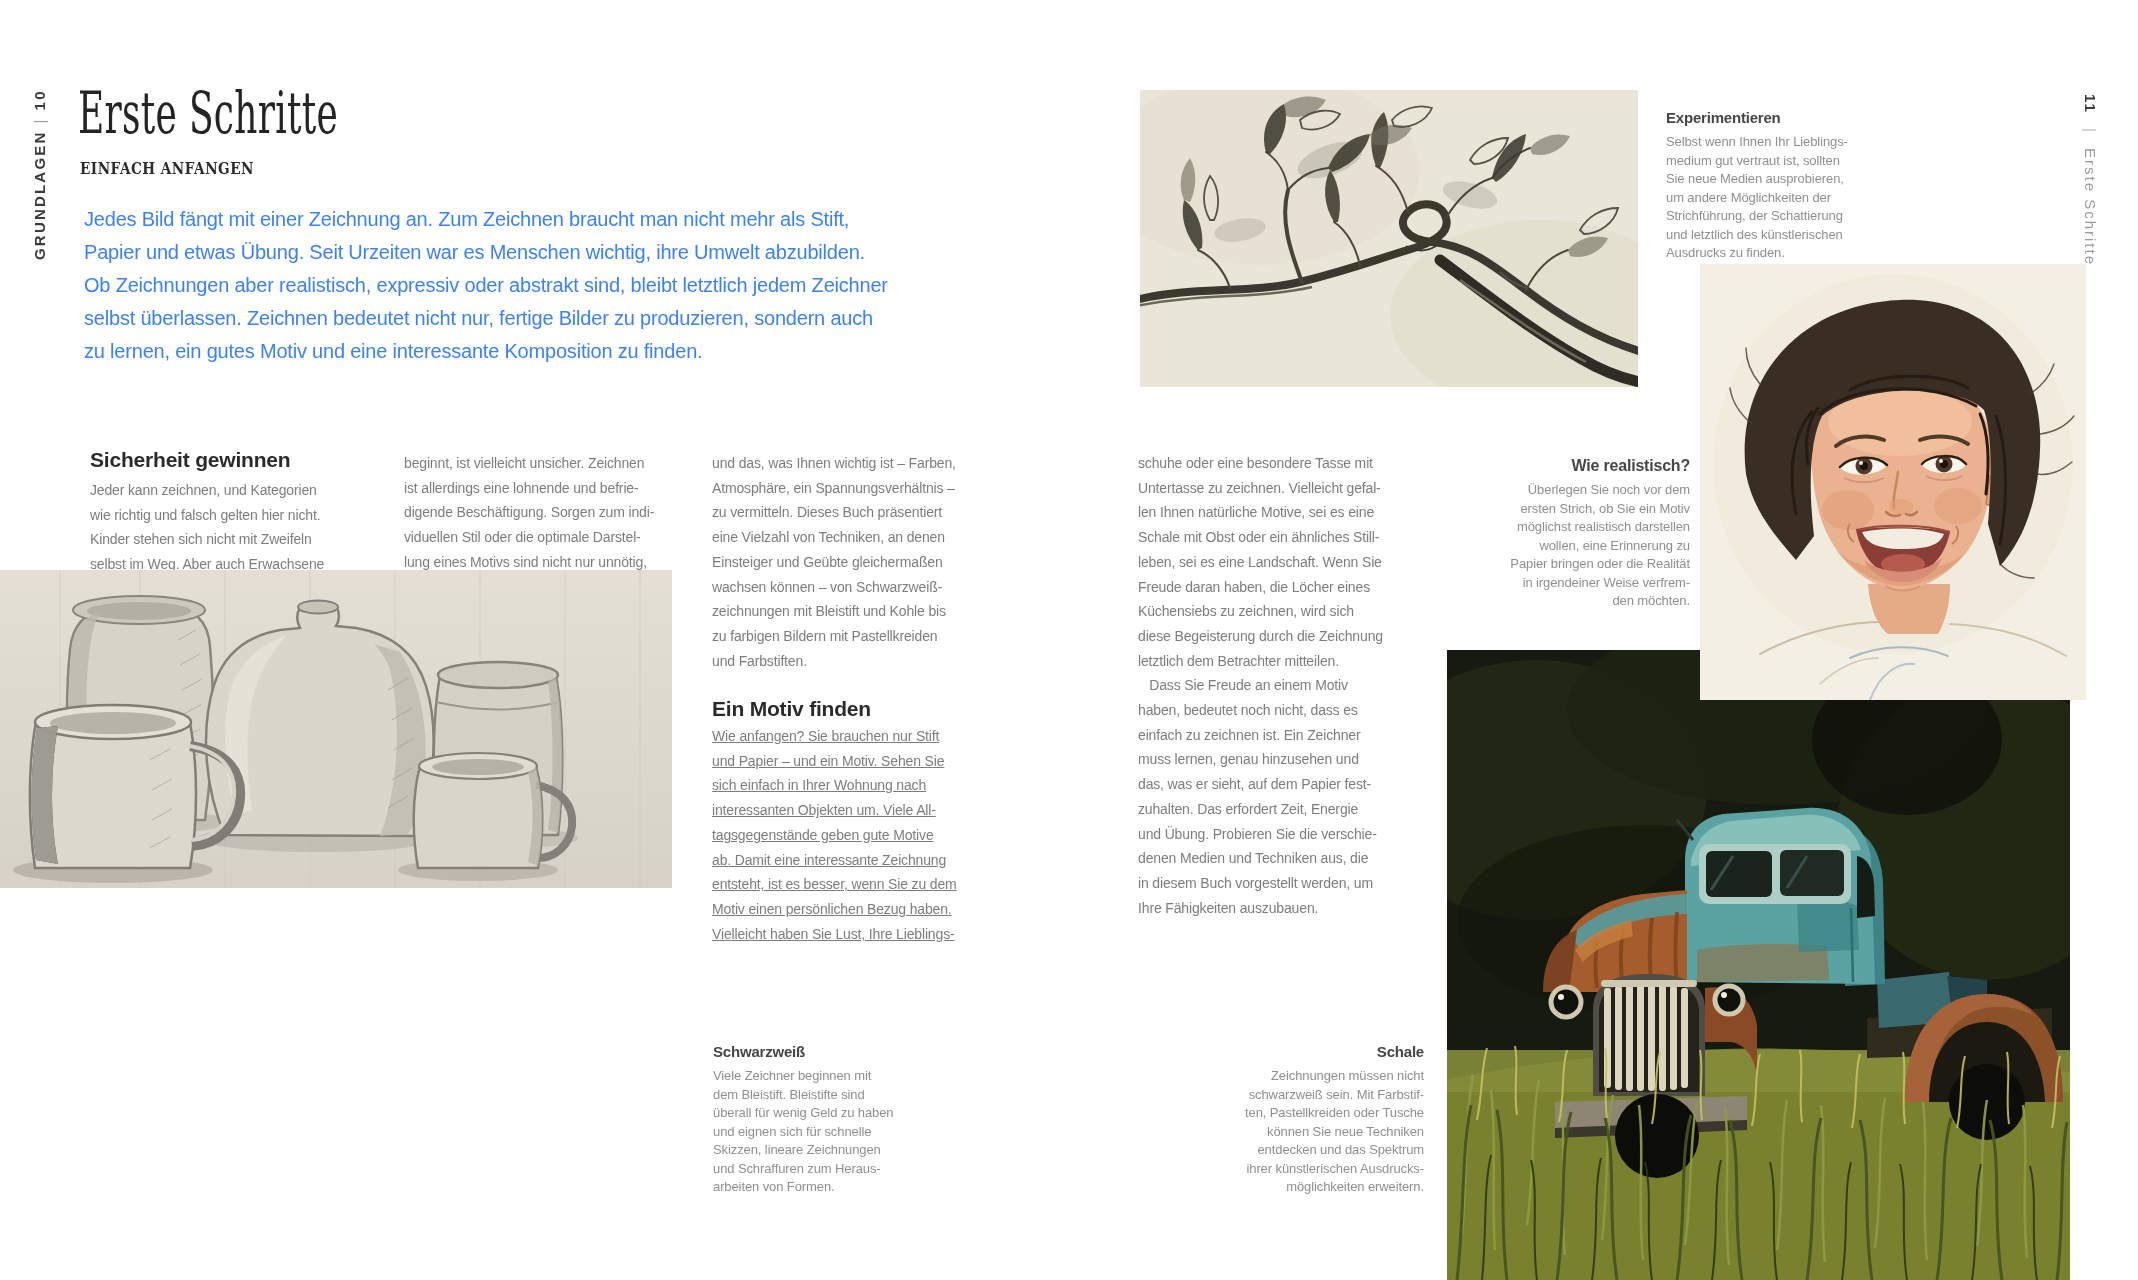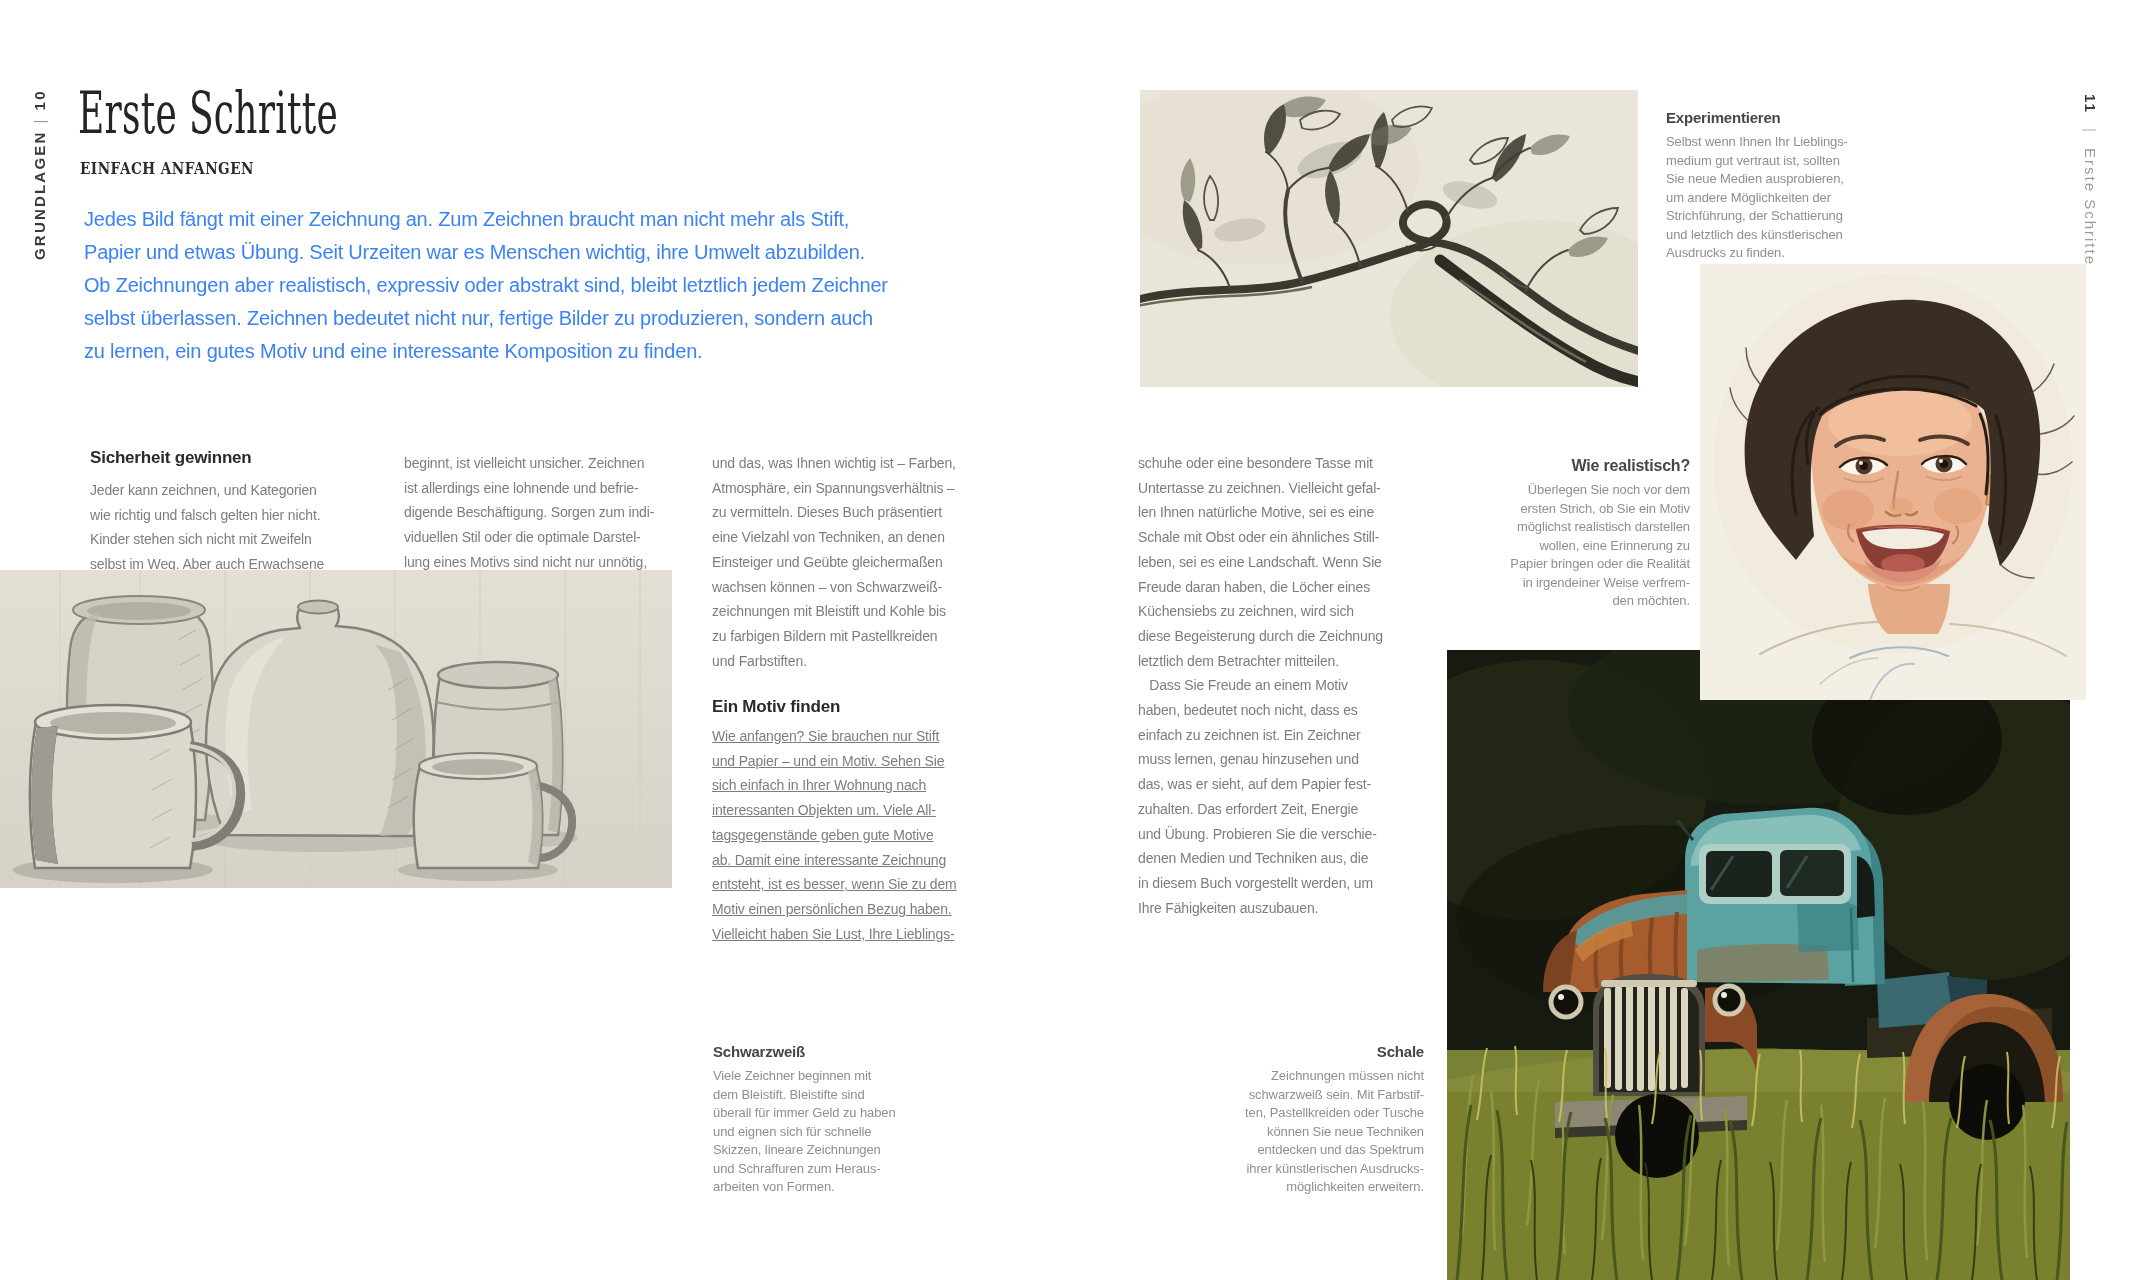--- a/index.html
+++ b/index.html
@@ -31,21 +31,21 @@
     position:absolute;left:80px;top:158px;font-family:"DejaVu Serif",serif;
     font-weight:bold;font-size:17px;color:#2b2b2b;white-space:nowrap;
     transform:scaleX(0.8);transform-origin:left top;letter-spacing:0.6px;
   }
   .intro{
     position:absolute;left:84px;top:203px;width:930px;
     font-size:20px;line-height:33px;color:#3b82f6;letter-spacing:-0.2px;
     white-space:pre-wrap;
   }
   
-  .colhead{position:absolute;font-size:17px;font-weight:bold;color:#2a2a2a;white-space:nowrap;letter-spacing:-0.2px;}
+  .colhead{position:absolute;font-size:21px;font-weight:bold;color:#2a2a2a;white-space:nowrap;letter-spacing:-0.2px;}
   .colbody{
     position:absolute;font-size:14px;line-height:24.7px;color:#7d7d7d;
     letter-spacing:-0.15px;white-space:pre-wrap;
   }
   
   .caption{position:absolute;}
   .caption .cap-head{font-size:15px;font-weight:bold;color:#464646;line-height:20px;letter-spacing:-0.2px;}
   .caption .cap-body{margin-top:5px;font-size:13px;line-height:18.5px;color:#8f8f8f;letter-spacing:-0.1px;white-space:pre-wrap;}
   .align-right{text-align:right;}
   
@@ -169,21 +169,21 @@
 wollen, eine Erinnerung zu
 Papier bringen oder die Realität
 in irgendeiner Weise verfrem-
 den möchten.</div>
   </div>
 
   <div class="caption" id="cap-schwarzweiss">
     <div class="cap-head">Schwarzweiß</div>
     <div class="cap-body">Viele Zeichner beginnen mit
 dem Bleistift. Bleistifte sind
-überall für immer Geld zu haben
+überall für wenig Geld zu haben
 und eignen sich für schnelle
 Skizzen, lineare Zeichnungen
 und Schraffuren zum Heraus-
 arbeiten von Formen.</div>
   </div>
 
   <div class="caption align-right" id="cap-farbe">
     <div class="cap-head">Schale</div>
     <div class="cap-body">Zeichnungen müssen nicht
 schwarzweiß sein. Mit Farbstif-

